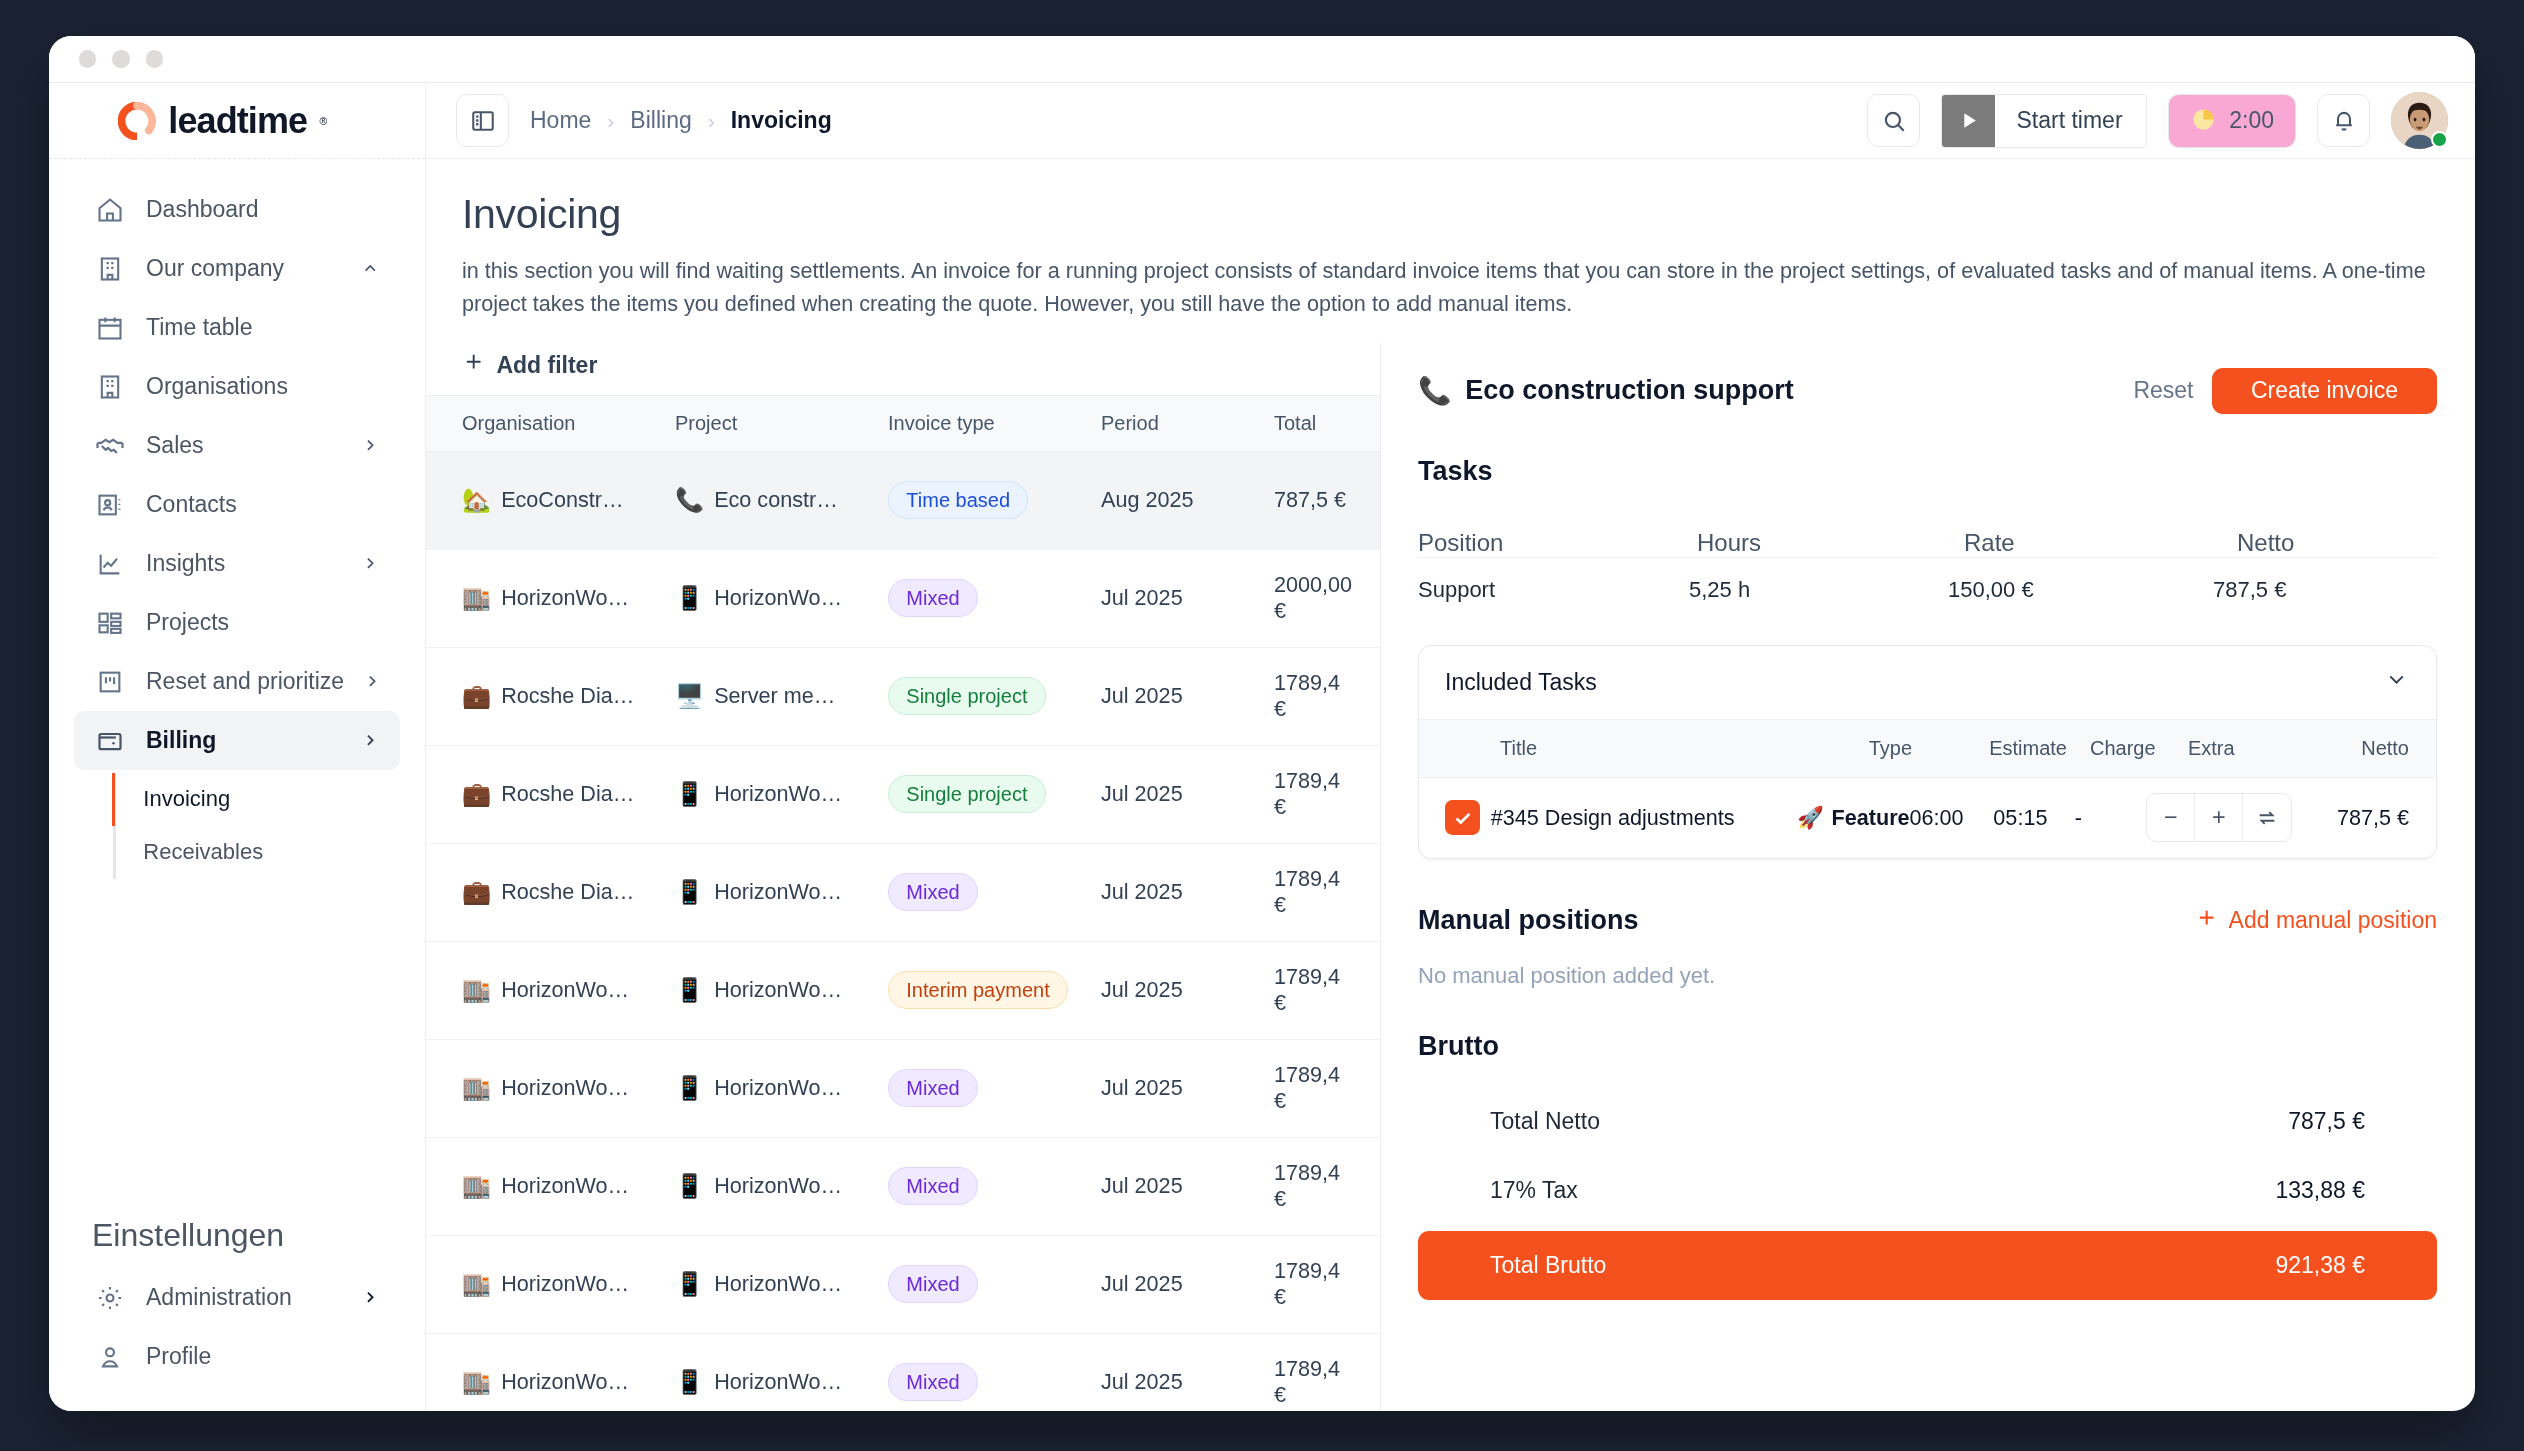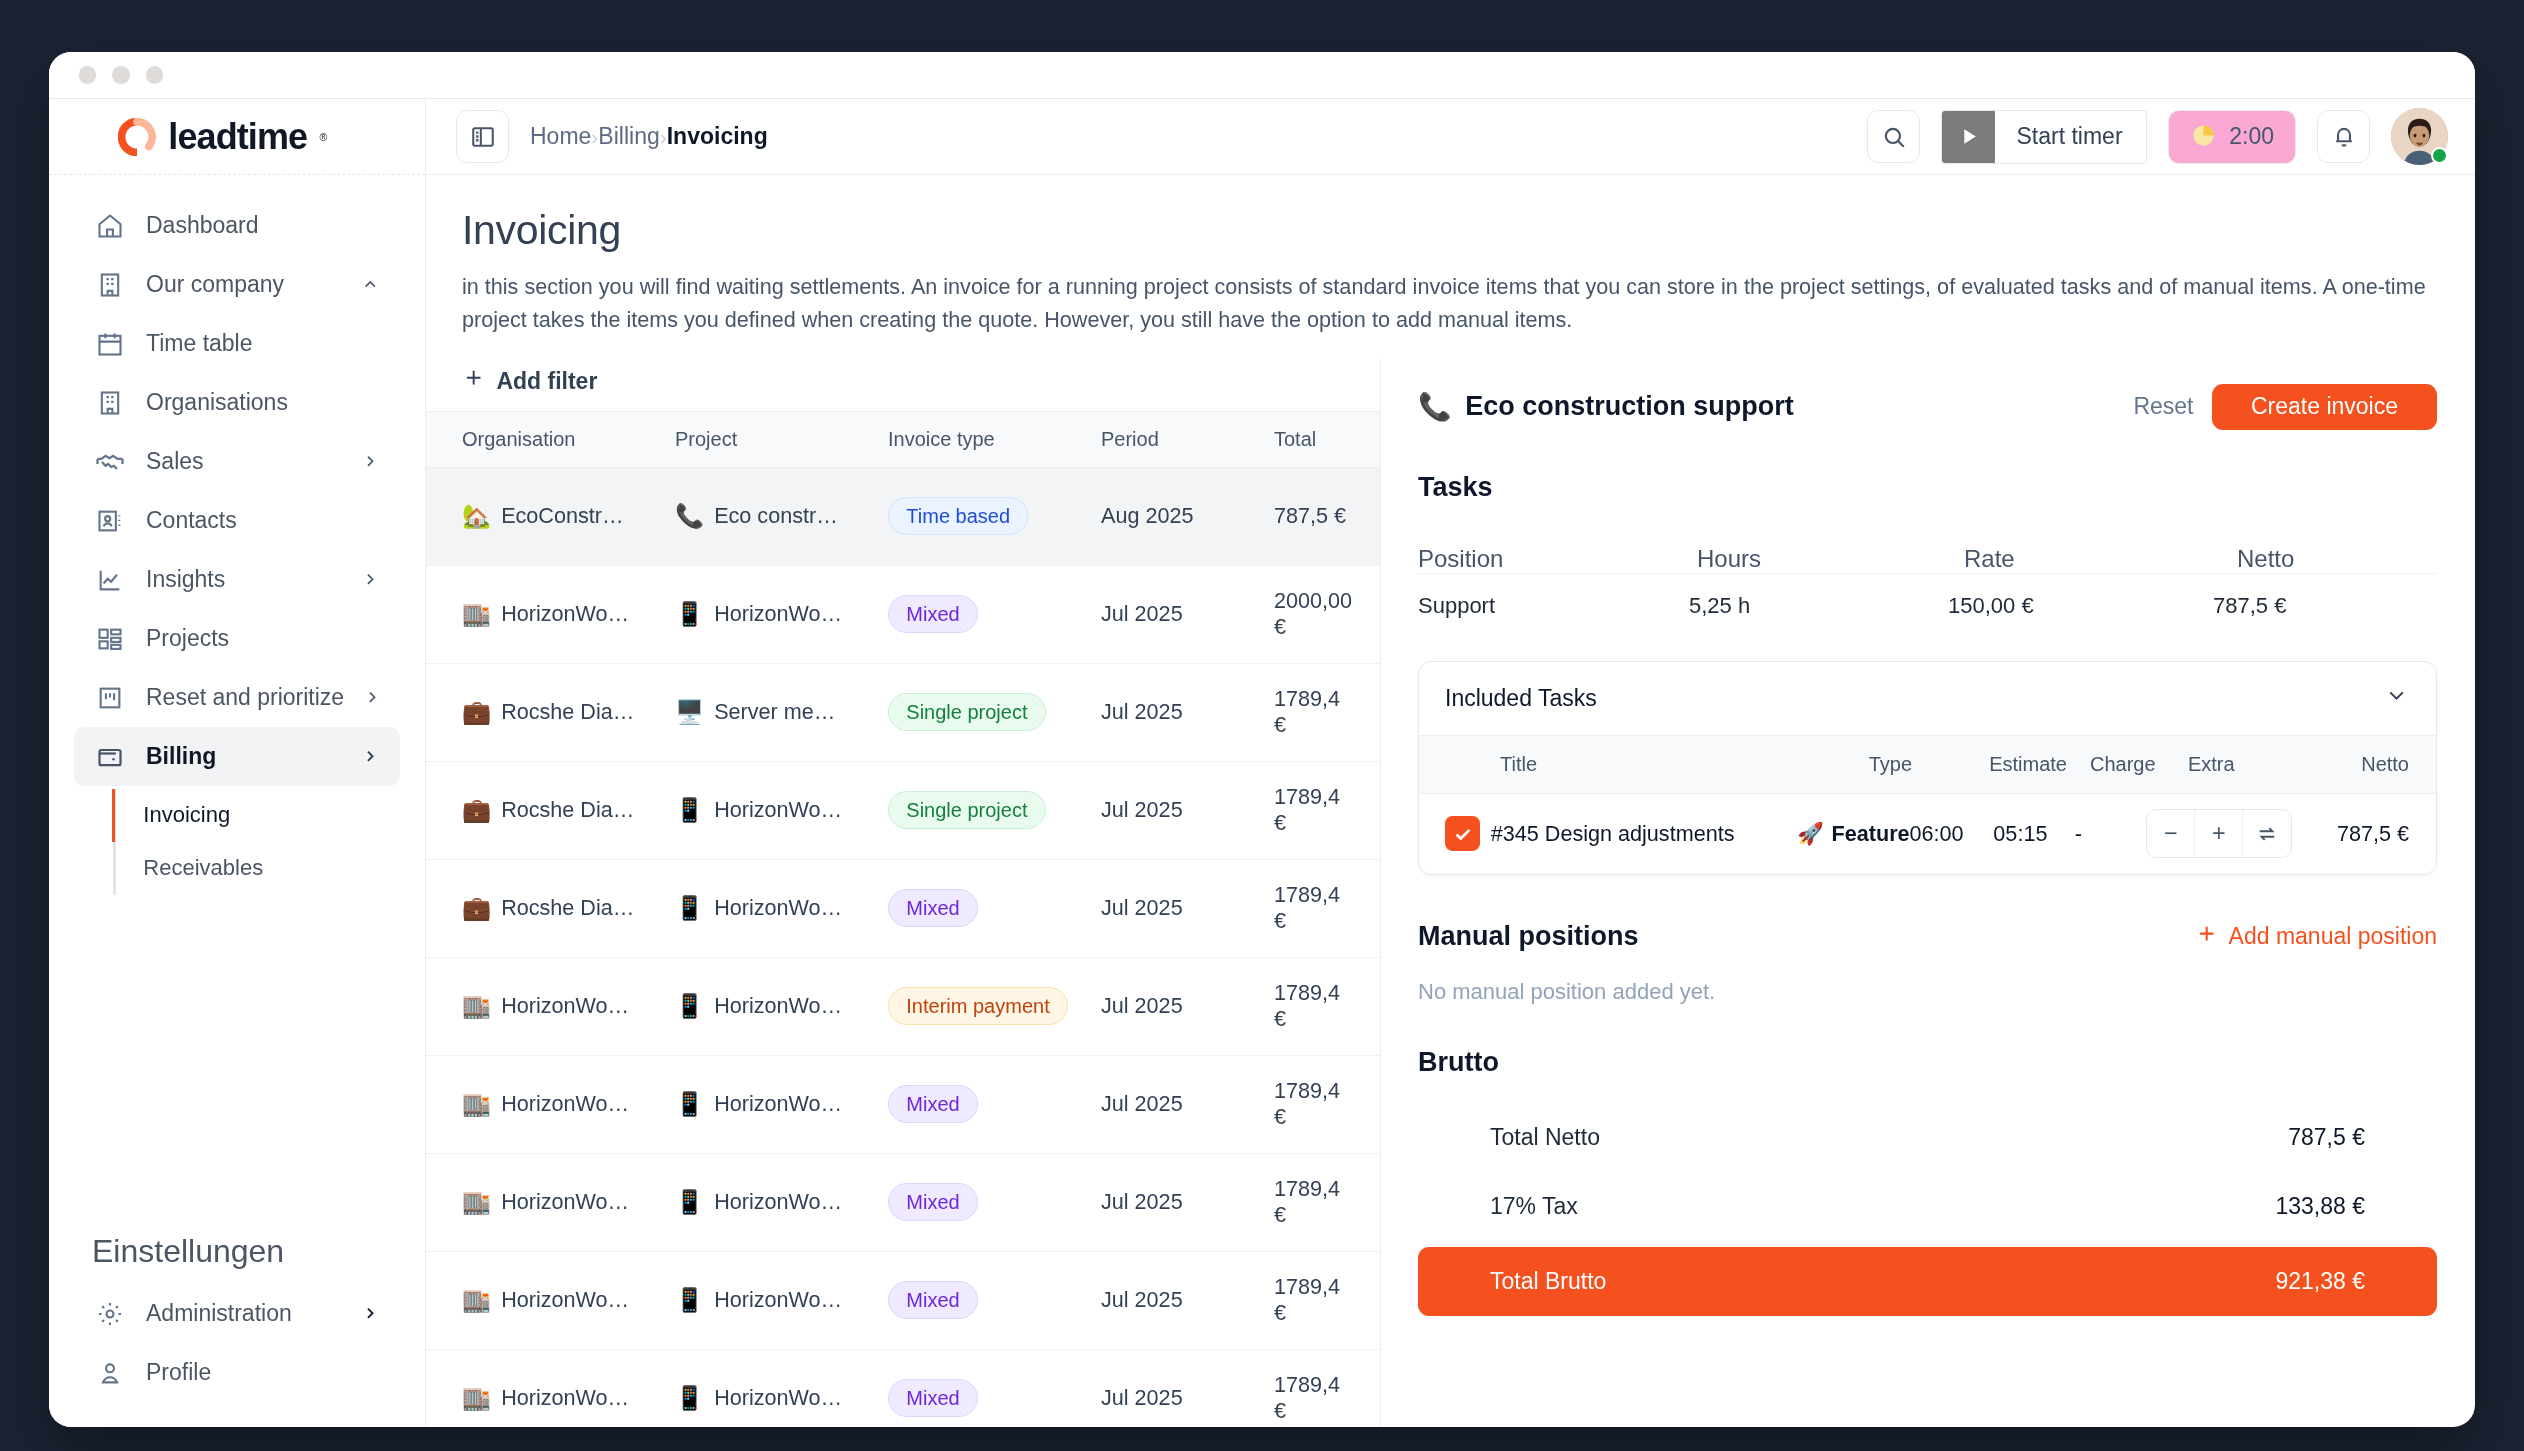--- a/index.html
+++ b/index.html
@@ -9,21 +9,21 @@
     background: #1b2333;
     overflow: hidden;
   }
   body {
     display: flex; align-items: center; justify-content: center;
   }
 
   
   .window {
     position: absolute;
-    left: 49px; top: 52px;
+    left: 49px; top: 36px;
     width: 2426px; height: 1375px;
     background: #ffffff;
     border-radius: 22px;
     overflow: hidden;
     box-shadow: 0 25px 55px rgba(0,0,0,.35);
     display: flex; flex-direction: column;
   }
   .titlebar {
     height: 47px; min-height: 47px;
     background: #ffffff;
@@ -92,21 +92,21 @@
   .topbar {
     height: 76px; min-height: 76px;
     border-bottom: 1.2px solid #eceef1;
     display: flex; align-items: center;
     padding: 0 27px 0 30px; gap: 21px;
   }
   .panel-toggle {
     width: 53px; height: 53px; border: 1.2px solid #e7e9ec; border-radius: 11px;
     display: flex; align-items: center; justify-content: center; background:#fff; cursor:pointer;
   }
-  .crumbs { display: flex; align-items: center; font-size: 23px; }
+  .crumbs { display: flex; align-items: center; gap: 16px; font-size: 23px; }
   .crumb { color: #5d6b82; cursor: pointer; }
   .crumb.current { color: #0f172a; font-weight: 700; }
   .crumb-sep { color: #c8cdd6; font-size: 21px; }
   .spacer { flex: 1; }
 
   .icon-btn {
     width: 53px; height: 53px; border: 1.2px solid #e7e9ec; border-radius: 11px;
     display: flex; align-items: center; justify-content: center; background:#fff; cursor:pointer;
   }
   .timer-btn {

